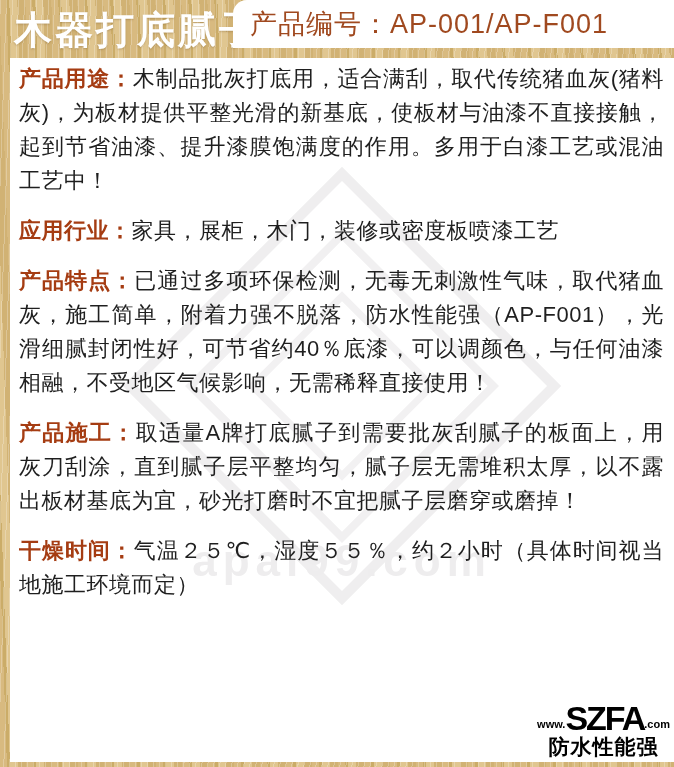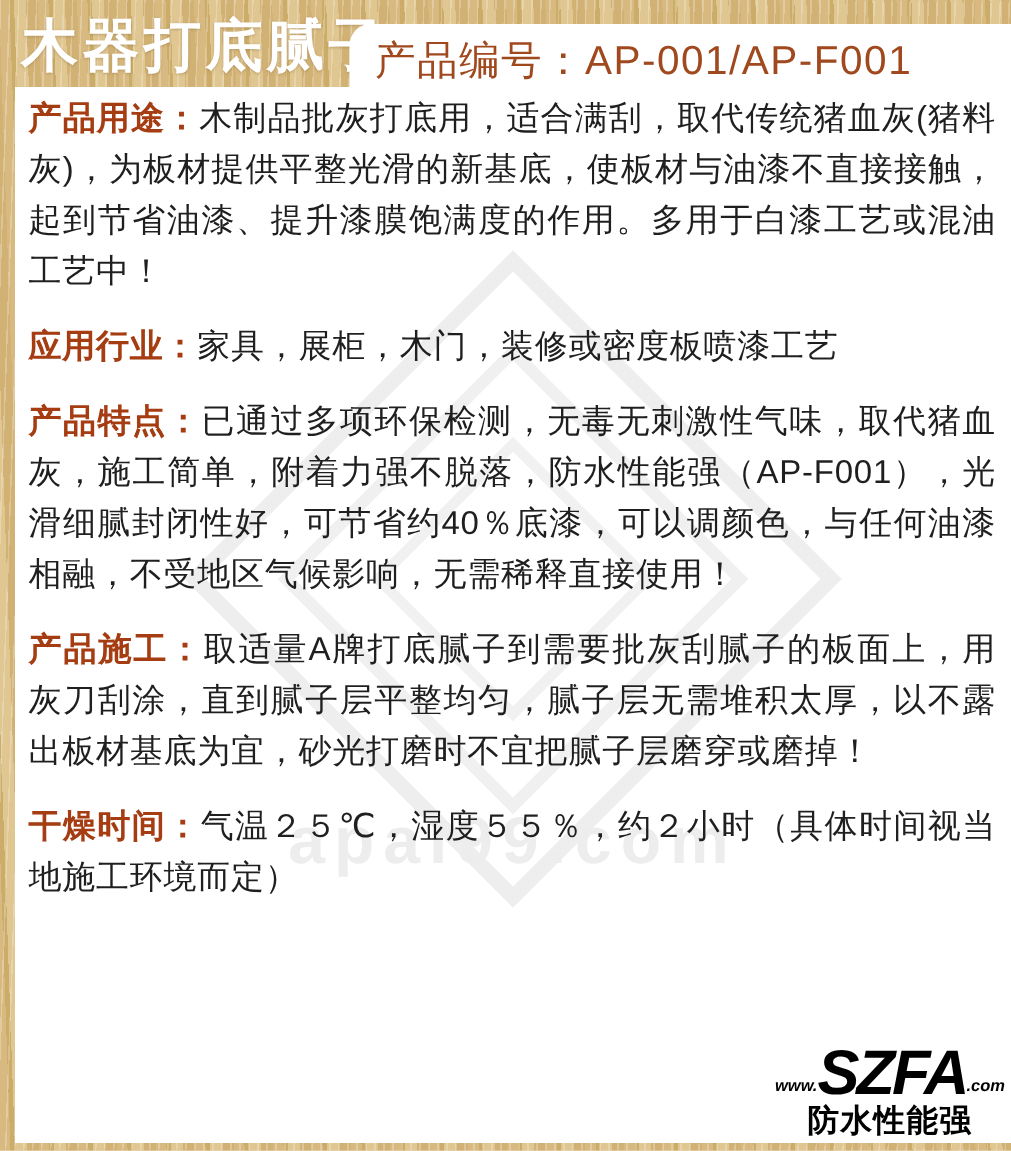--- a/index.html
+++ b/index.html
@@ -13,21 +13,21 @@
   }
   .header{position:absolute;left:0;top:0;width:674px;height:58px;}
   .page-title{
     position:absolute;left:14px;top:5px;
     font-size:38px;font-weight:600;color:#ffffff;letter-spacing:3px;
     text-shadow:0 1px 2px rgba(120,90,40,.35);white-space:nowrap;
   }
   .code-box{
     position:absolute;left:233px;top:0;width:441px;height:48px;
     background:#ffffff;border-radius:14px 0 0 0;
-    display:flex;align-items:center;box-sizing:border-box;padding-left:17px;margin-top:16px;
+    display:flex;align-items:center;box-sizing:border-box;padding-left:17px;
   }
   .code-text{font-size:27px;color:#a0491f;letter-spacing:1px;white-space:nowrap;}
   .content{
     position:absolute;left:10px;top:58px;right:0;bottom:5px;
     background:#ffffff;box-sizing:border-box;padding:4px 10px 0 9px;overflow:hidden;
   }
   .watermark{position:absolute;left:0;top:78px;width:100%;height:520px;z-index:0;pointer-events:none;}
   .wm-d1,.wm-d2,.wm-d3{position:absolute;left:50%;top:48%;}
   .wm-d1{width:290px;height:290px;border:10px solid #efeeef;transform:translate(-50%,-50%) rotate(45deg);}
   .wm-d2{width:206px;height:206px;border:8px solid #f1f0f1;transform:translate(-50%,-50%) rotate(45deg);}
@@ -36,23 +36,23 @@
     position:absolute;left:50%;top:48%;transform:translate(-50%,150px);
     font-size:44px;font-weight:700;color:#eeedee;letter-spacing:6px;white-space:nowrap;
   }
   .para{
     position:relative;z-index:1;margin:0 0 16px 0;
     font-size:22px;line-height:34px;color:#1f1f1f;
     text-align:justify;letter-spacing:.5px;
   }
   .para .h{color:#a53c12;font-weight:700;}
   .logo{position:absolute;right:4px;bottom:6px;z-index:5;text-align:center;color:#000;}
-  .logo-top{display:flex;align-items:flex-end;justify-content:center;line-height:1;font-style:italic;}
+  .logo-top{display:flex;align-items:flex-end;justify-content:center;line-height:1;}
   .logo-www,.logo-com{font-size:11px;font-weight:700;margin-bottom:2px;letter-spacing:0;}
-  .logo-name{font-size:42px;font-weight:800;letter-spacing:-2px;line-height:.8;}
+  .logo-name{font-size:34px;font-weight:800;letter-spacing:-2px;line-height:.8;}
   .logo-caption{font-size:21px;font-weight:700;letter-spacing:1px;margin-top:1px;white-space:nowrap;}
 </style>
 </head>
 <body>
 
 <div class="header">
   <div class="page-title">木器打底腻子</div>
   <div class="code-box">
     <span class="code-text">产品编号：AP-001/AP-F001</span>
   </div>

